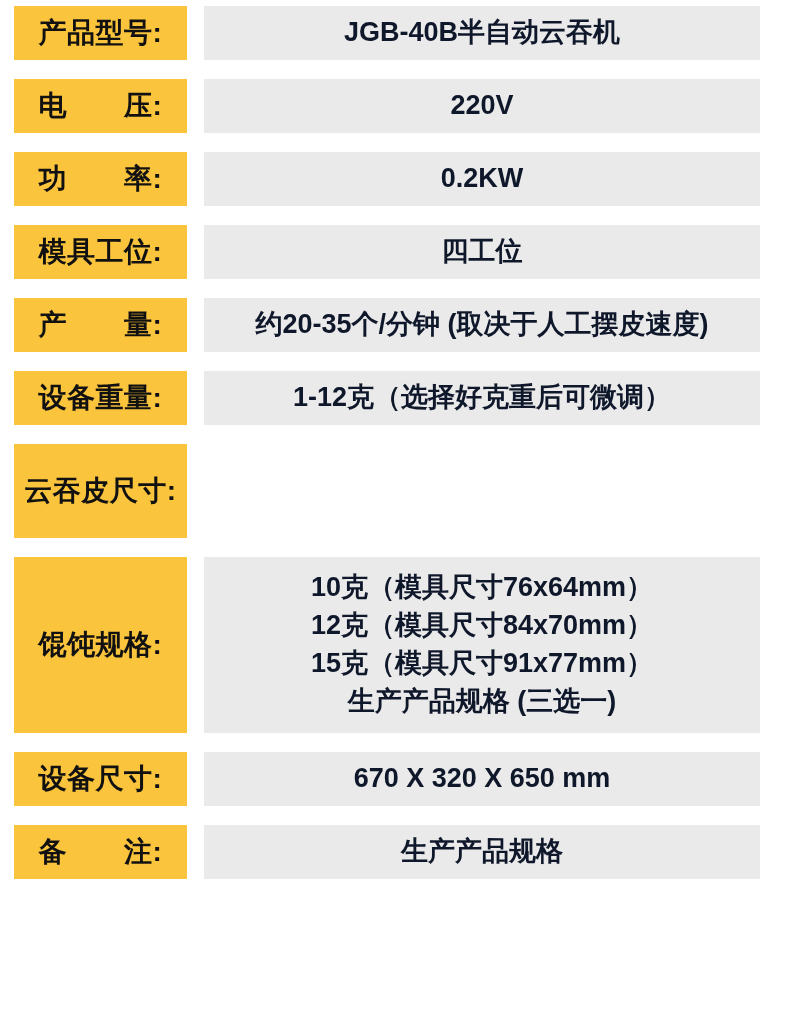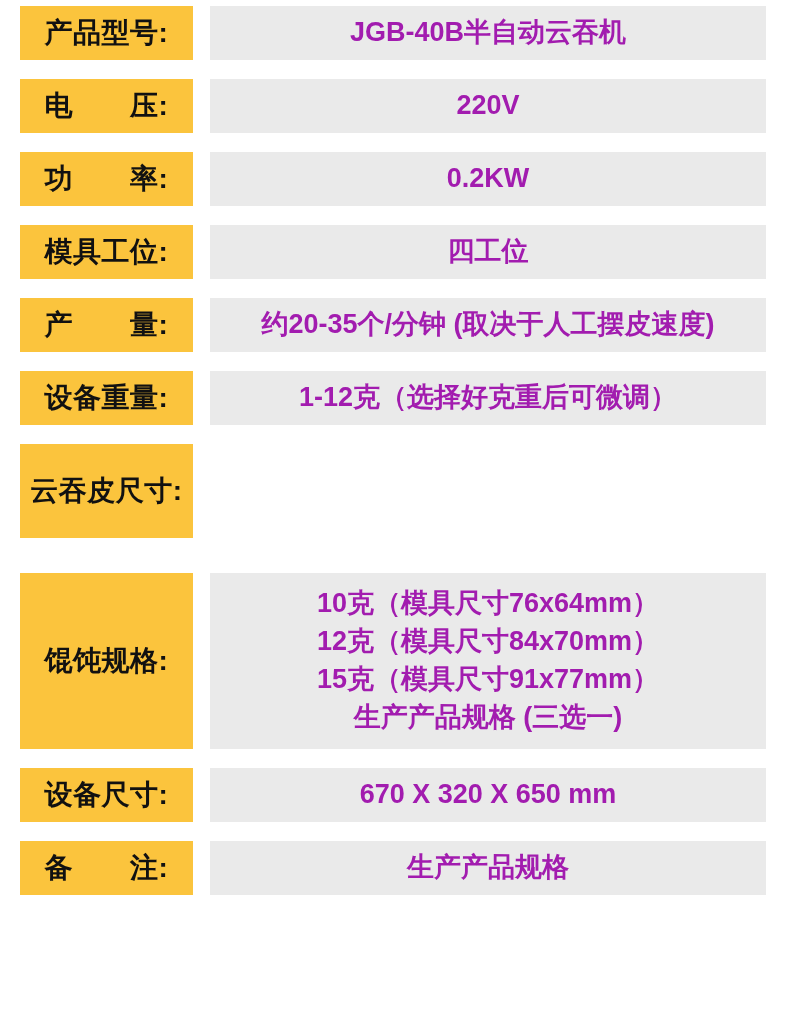--- a/index.html
+++ b/index.html
@@ -4,21 +4,21 @@
 <style>
   * { margin: 0; padding: 0; box-sizing: border-box; }
   html, body {
     width: 790px;
     background: #ffffff;
     font-family: "Liberation Sans", "DejaVu Sans", sans-serif;
   }
   body { height: 1028px; overflow: hidden; }
   .spec-table {
     padding-top: 6px;
-    padding-left: 20px;
+    padding-left: 14px;
     width: 706px;
   }
   .spec-row {
     display: flex;
     align-items: stretch;
     gap: 17px;
     margin-bottom: 19px;
   }
   .spec-label {
     width: 173px;
@@ -31,33 +31,33 @@
     align-items: center;
     justify-content: center;
     text-align: center;
     flex-shrink: 0;
     letter-spacing: 0.5px;
   }
   .spec-value {
     width: 556px;
     min-height: 54px;
     background: #eaeaea;
-    color: #a21caf;
+    color: #0f172a;
     font-size: 27px;
     font-weight: 700;
     display: flex;
     align-items: center;
     justify-content: center;
     text-align: center;
     white-space: pre-line;
     line-height: 1.4;
     flex-shrink: 0;
   }
   .row-tall .spec-label, .row-tall .spec-value { min-height: 94px; }
-  .row-xtall .spec-label, .row-xtall .spec-value { min-height: 176px; margin-top: 16px; }
+  .row-xtall .spec-label, .row-xtall .spec-value { min-height: 176px; }
 </style>
 </head>
 <body>
 
 <div class="spec-table">
 
   <div class="spec-row">
     <div class="spec-label">产品型号:</div>
     <div class="spec-value">JGB-40B半自动云吞机</div>
   </div>

